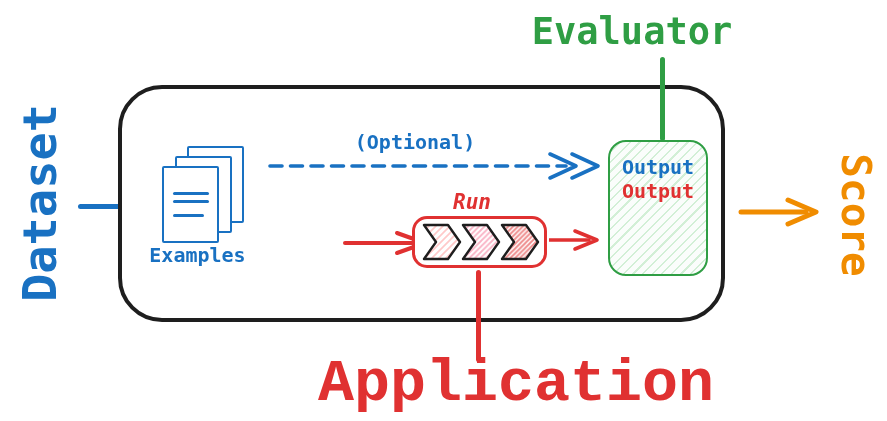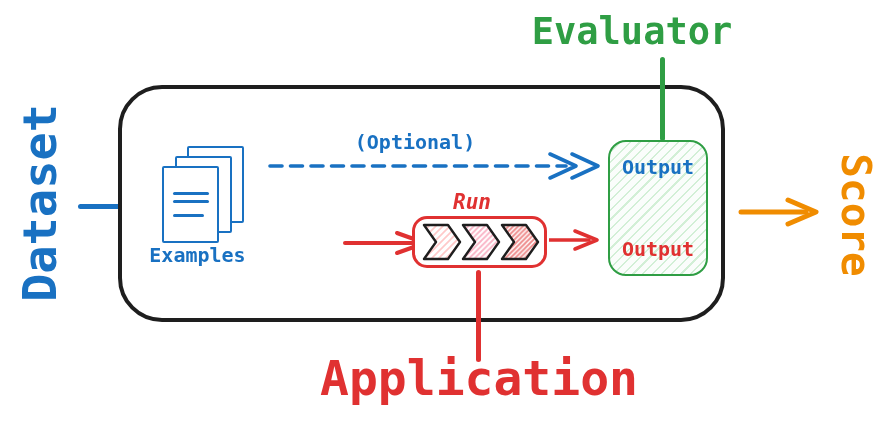--- a/index.html
+++ b/index.html
@@ -14,21 +14,21 @@
   :root{
     --blue:#1971c2; --red:#e03131; --green:#2f9e44; --orange:#f08c00; --outline-black:#1e1e1e;
   }
 
   
   .dataset-lbl{left:-60px;top:178px;width:200px;height:50px;line-height:50px;
     transform:rotate(-90deg);font-size:47px;color:var(--blue);}
   .score-lbl{left:771px;top:192px;width:170px;height:46px;line-height:46px;
     transform:rotate(90deg);font-size:41px;color:var(--orange);}
   .evaluator-lbl{left:515px;top:10px;width:212px;font-size:37px;color:var(--green);margin-left:11px;}
-  .application-lbl{left:318px;top:350px;width:322px;font-size:48px;color:var(--red);}
+  .application-lbl{left:318px;top:350px;width:322px;font-size:60px;color:var(--red);font-family:Liberation Mono, monospace;}
 
   
   .main-box{left:118px;top:85px;width:607px;height:237px;box-sizing:border-box;
     border:4.5px solid var(--outline-black);border-radius:44px;background:transparent;}
 
   
   .conn{border-radius:3px;}
   .conn-dataset{left:78px;top:204px;width:42px;height:5px;background:var(--blue);}
   .conn-evaluator{left:660px;top:57px;width:4.5px;height:84px;background:var(--green);}
   .conn-application{left:476px;top:270px;width:4.5px;height:92px;background:var(--red);}
@@ -48,21 +48,21 @@
   .run-lbl{left:427px;top:190px;width:90px;font-size:21px;color:var(--red);font-style:italic;}
 
   
   .run-box{left:412px;top:216px;width:135px;height:52px;box-sizing:border-box;
     border:3px solid var(--red);border-radius:15px;background:#fff;}
 
   
   .output-box{left:608px;top:140px;width:100px;height:136px;box-sizing:border-box;
     border:2.5px solid var(--green);border-radius:18px;
     background:repeating-linear-gradient(135deg,#d2efd6 0px,#d2efd6 1.6px,#fafdfb 1.6px,#fafdfb 6.8px);
-    display:flex;flex-direction:column;justify-content:space-between;
+    display:flex;flex-direction:column;justify-content:flex-start;
     padding:13px 0;}
   .output-top{font-size:20px;color:var(--blue);text-align:center;}
   .output-bottom{font-size:20px;color:var(--red);text-align:center;}
 
   
   .stroke-blue{stroke:var(--blue);}
   .stroke-red{stroke:var(--red);}
   .stroke-orange{stroke:var(--orange);}
   svg{display:block;}
 </style>

